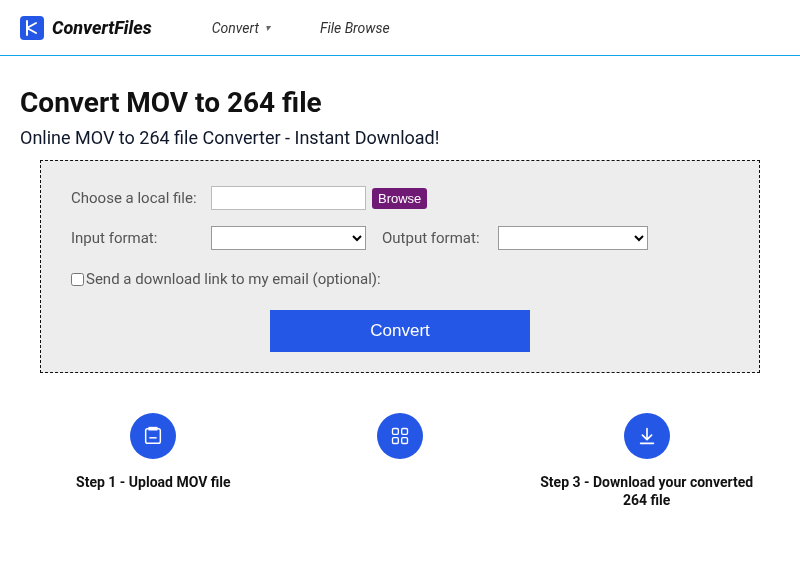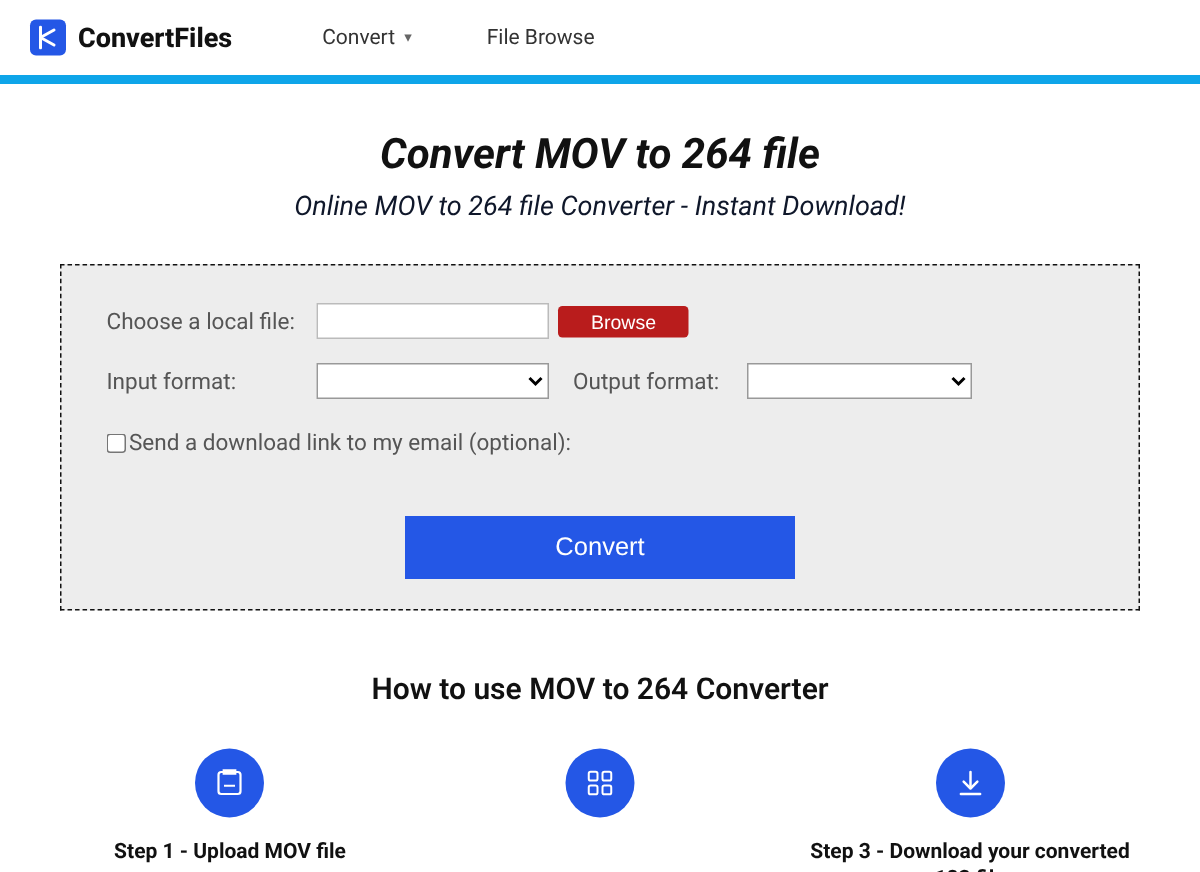--- a/index.html
+++ b/index.html
@@ -1,39 +1,39 @@
 <!DOCTYPE html>
 <html><head>
 <meta charset="utf-8">
 <style>
   * { box-sizing: border-box; margin: 0; padding: 0; }
   body { font-family: -apple-system, BlinkMacSystemFont, "Segoe UI", Roboto, Helvetica, Arial, sans-serif; color: #111; width: 800px; }
-  header { display: flex; align-items: center; height: 56px; padding: 0 20px; border-bottom: 6px solid #0ea5e9; }
+  header { display: flex; align-items: center; height: 56px; padding: 0 20px; border-bottom: 1px solid #0ea5e9; font-style: italic; }
   .logo-wrap { display: flex; align-items: center; gap: 8px; font-weight: 800; font-size: 18px; color: #111; }
   .logo-mark { width: 24px; height: 24px; background: #2457e6; border-radius: 4px; position: relative; }
   .logo-mark svg { position: absolute; top: 4px; left: 4px; }
   nav { display: flex; align-items: center; margin-left: 60px; gap: 50px; font-size: 14px; color: #333; }
   nav .nav-item { display: flex; align-items: center; gap: 6px; cursor: pointer; }
   .chev { font-size: 10px; color: #666; }
 
-  .hero { text-align: center; padding: 30px 20px 28px; font-style: italic; }
+  .hero { text-align: left; padding: 30px 20px 12px; }
   .hero h1 { font-size: 28px; font-weight: 700; margin-bottom: 8px; }
   .hero .sub { font-size: 18px; font-weight: 400; color: #0f172a; }
 
   .panel-wrap { padding: 0 40px; }
   .panel { background: #ededed; border: 1px dashed #111; padding: 25px 30px 20px; }
   .row { display: flex; align-items: center; margin-bottom: 16px; font-size: 15px; color: #555; }
   .row label.lbl { width: 140px; }
   .row input[type=text].file-input { width: 155px; height: 24px; border: 1px solid #bbb; background: #fff; padding: 2px 4px; font-size: 13px; }
-  .browse-btn { background: #b91c1c; color: #fff; border: none; padding: 3px 22px; font-size: 13px; margin-left: 6px; border-radius: 3px; cursor: pointer; }
+  .browse-btn { background: #701a75; color: #fff; border: none; padding: 3px 6px; font-size: 13px; margin-left: 6px; border-radius: 3px; cursor: pointer; }
   .row select { height: 24px; border: 1px solid #999; background: #fff; font-size: 13px; }
   .sel-input { width: 155px; }
   .out-lbl { margin-left: 16px; margin-right: 6px; width: 110px; }
   .sel-output { width: 150px; }
-  .chk-row { display: flex; align-items: center; font-size: 15px; color: #555; padding-top: 4px; margin-bottom: 40px; }
+  .chk-row { display: flex; align-items: center; font-size: 15px; color: #555; padding-top: 4px; margin-bottom: 22px; }
   .chk-row input { margin-right: 2px; }
   .convert-btn { display: block; margin: 0 auto; width: 260px; height: 42px; background: #2457e6; color: #fff; border: none; font-size: 17px; cursor: pointer; }
 
   .howto { text-align: center; padding: 40px 20px 0; }
   .howto h2 { font-size: 20px; font-weight: 600; margin-bottom: 28px; }
   .steps { display: flex; justify-content: center; align-items: flex-start; padding: 0 10px; }
   .step { flex: 1; text-align: center; padding: 0 6px; }
   .step-icon { width: 46px; height: 46px; border-radius: 50%; background: #2457e6; margin: 0 auto 14px; display: flex; align-items: center; justify-content: center; }
   .step-label { font-size: 14px; font-weight: 700; color: #111; line-height: 1.3; }
 </style>
@@ -80,21 +80,20 @@
     </div>
     <div class="chk-row">
       <input type="checkbox" style="">
       <span>Send a download link to my email (optional):</span>
     </div>
     <button class="convert-btn">Convert</button>
   </div>
 </div>
 
 <section class="howto">
-  <h2>How to use MOV to 264 Converter</h2>
   <div class="steps">
     <div class="step">
       <div class="step-icon">
         <svg width="22" height="22" viewBox="0 0 24 24" fill="none">
             <rect x="4" y="4" width="16" height="16" rx="2" stroke="#fff" stroke-width="1.6"></rect>
             <rect x="7" y="2" width="10" height="4" fill="#fff"></rect>
             <path d="M8 14 h8" stroke="#fff" stroke-width="1.6"></path>
           </svg>
       </div>
       <div class="step-label">Step 1 - Upload MOV file</div>
@@ -110,16 +109,16 @@
       </div>
     </div>
     <div class="step">
       <div class="step-icon">
         <svg width="22" height="22" viewBox="0 0 24 24" fill="none">
             <path d="M12 4 v10" stroke="#fff" stroke-width="1.8" stroke-linecap="round"></path>
             <path d="M7 11 l5 5 l5 -5" stroke="#fff" stroke-width="1.8" stroke-linecap="round" stroke-linejoin="round" fill="none"></path>
             <path d="M5 20 h14" stroke="#fff" stroke-width="1.8" stroke-linecap="round"></path>
           </svg>
       </div>
-      <div class="step-label">Step 3 - Download your converted 183 file</div>
+      <div class="step-label">Step 3 - Download your converted 264 file</div>
     </div>
   </div>
 </section>
 
 </body></html>

